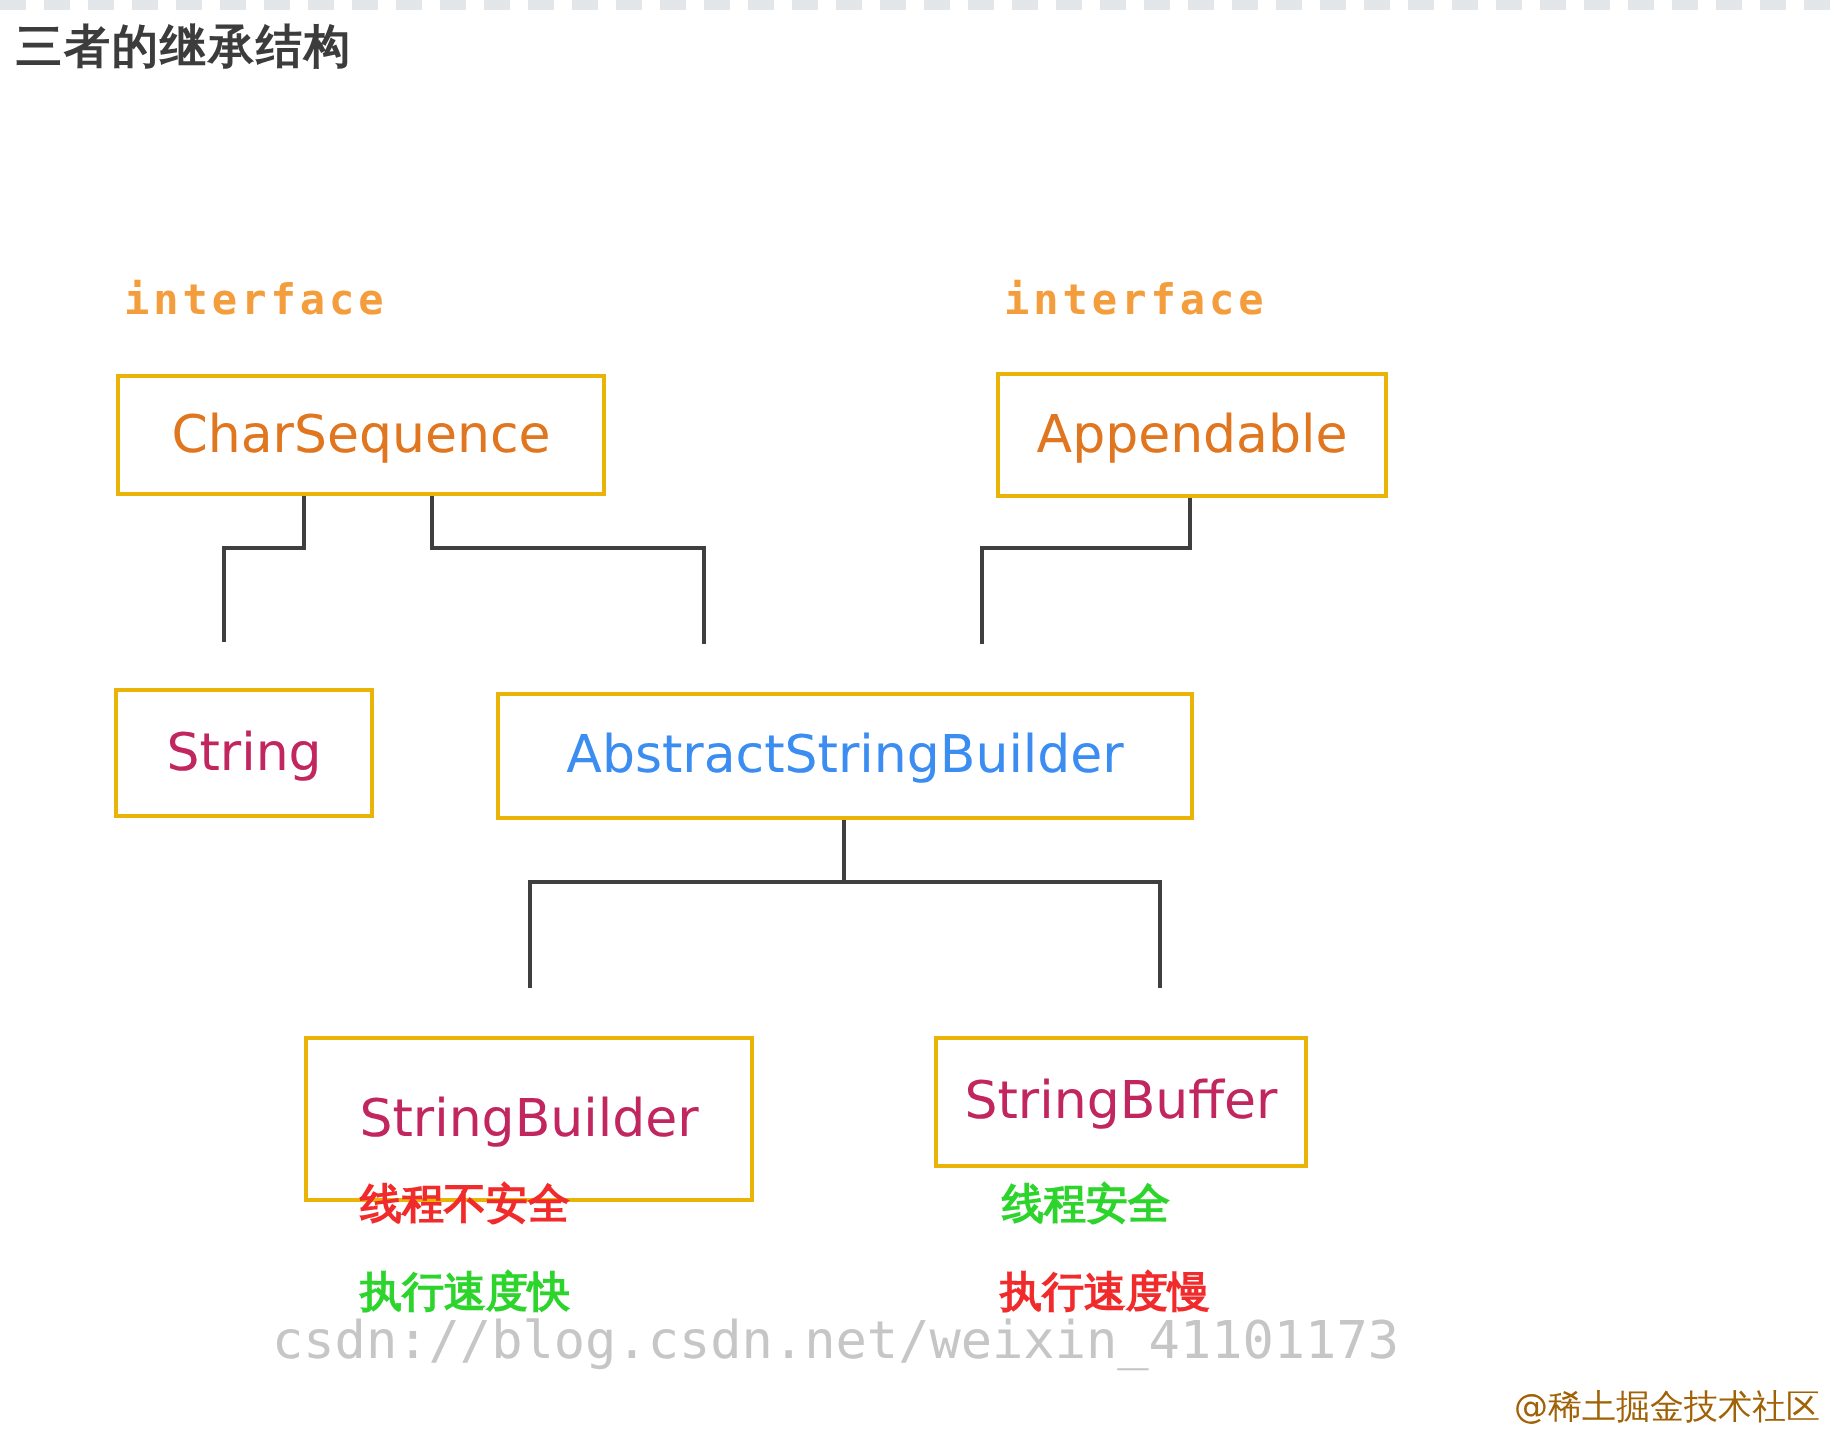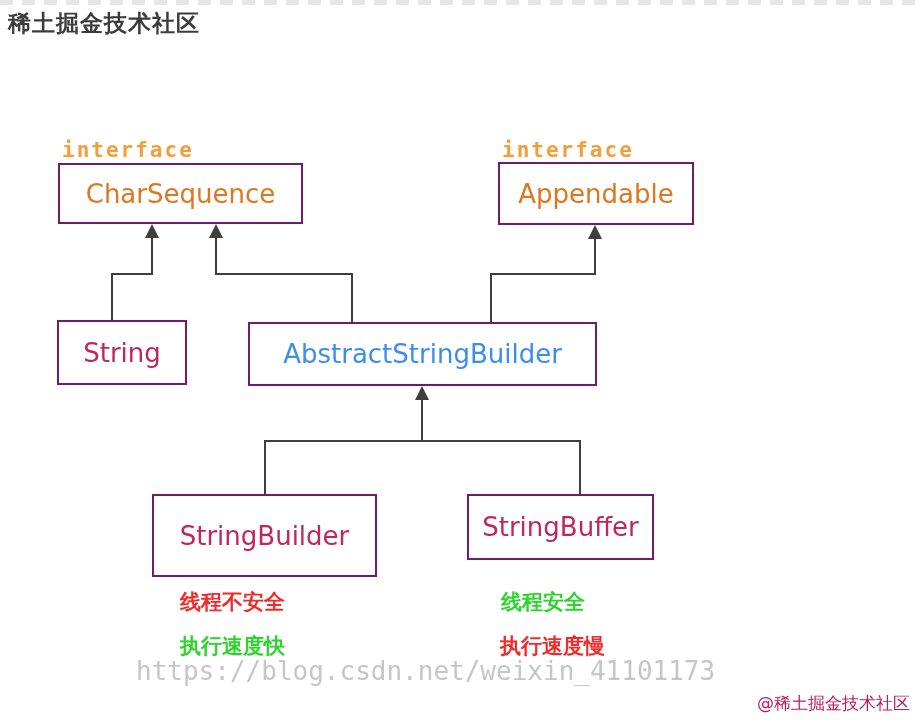--- a/index.html
+++ b/index.html
@@ -25,24 +25,24 @@
     font-family: "DejaVu Sans Mono", monospace;
     font-size: 21px; font-weight: 700; color: #f49d3c;
     letter-spacing: 2px;
     margin-top: 20px;
   }
   .iface-left  { left: 62px;  top: 118px; }
   .iface-right { left: 502px; top: 118px; }
 
   .node {
     position: absolute;
-    border: 2px solid #701a75;
+    border: 2px solid #eab308;
     background: #ffffff;
     display: flex; align-items: center; justify-content: center;
-    font-size: 26px; font-weight: 500;
+    font-size: 26px; font-weight: 500; margin-top: 24px;
   }
   .node-charsequence { left: 58px;  top: 163px; width: 245px; height: 61px; color: #e0761f; }
   .node-appendable   { left: 498px; top: 162px; width: 196px; height: 63px; color: #e0761f; }
   .node-string       { left: 57px;  top: 320px; width: 130px; height: 65px; color: #c2265e; }
   .node-asb          { left: 248px; top: 322px; width: 349px; height: 64px; color: #3b8df2; }
   .node-sbuilder     { left: 152px; top: 494px; width: 225px; height: 83px; color: #c2265e; }
   .node-sbuffer      { left: 467px; top: 494px; width: 187px; height: 66px; color: #c2265e; }
 
   .seg { position: absolute; background: #3f3f3f; }
   
@@ -85,29 +85,29 @@
   .an-3 { left: 180px; top: 632px; }
   .an-4 { left: 500px; top: 632px; }
 
   .watermark {
     position: absolute; left: 136px; top: 656px;
     font-family: "DejaVu Sans Mono", monospace;
     font-size: 26px; color: #c6c6c6; letter-spacing: 0px;
   }
   .credit {
     position: absolute; right: 10px; top: 692px;
-    font-size: 17px; color: #be185d;
+    font-size: 17px; color: #a16207;
   }
 </style>
 </head>
 <body>
 
 <div class="top-strip"></div>
 
-<h1 class="page-title">稀土掘金技术社区</h1>
+<h1 class="page-title">三者的继承结构</h1>
 
 <div>
 
   <div class="iface-label iface-left">interface</div>
   <div class="iface-label iface-right">interface</div>
 
   <div class="seg a-v1"></div>
   <div class="seg a-h1"></div>
   <div class="seg a-v2"></div>
   <div class="arrowhead ah-a"></div>
@@ -146,14 +146,14 @@
   <div class="node node-sbuffer">
     <span>StringBuffer</span>
   </div>
 
   <div class="annot annot-red an-1">线程不安全</div>
   <div class="annot annot-green an-2">线程安全</div>
   <div class="annot annot-green an-3">执行速度快</div>
   <div class="annot annot-red an-4">执行速度慢</div>
 </div>
 
-<div class="watermark">https://blog.csdn.net/weixin_41101173</div>
+<div class="watermark">csdn://blog.csdn.net/weixin_41101173</div>
 <div class="credit">@稀土掘金技术社区</div>
 
 </body></html>

